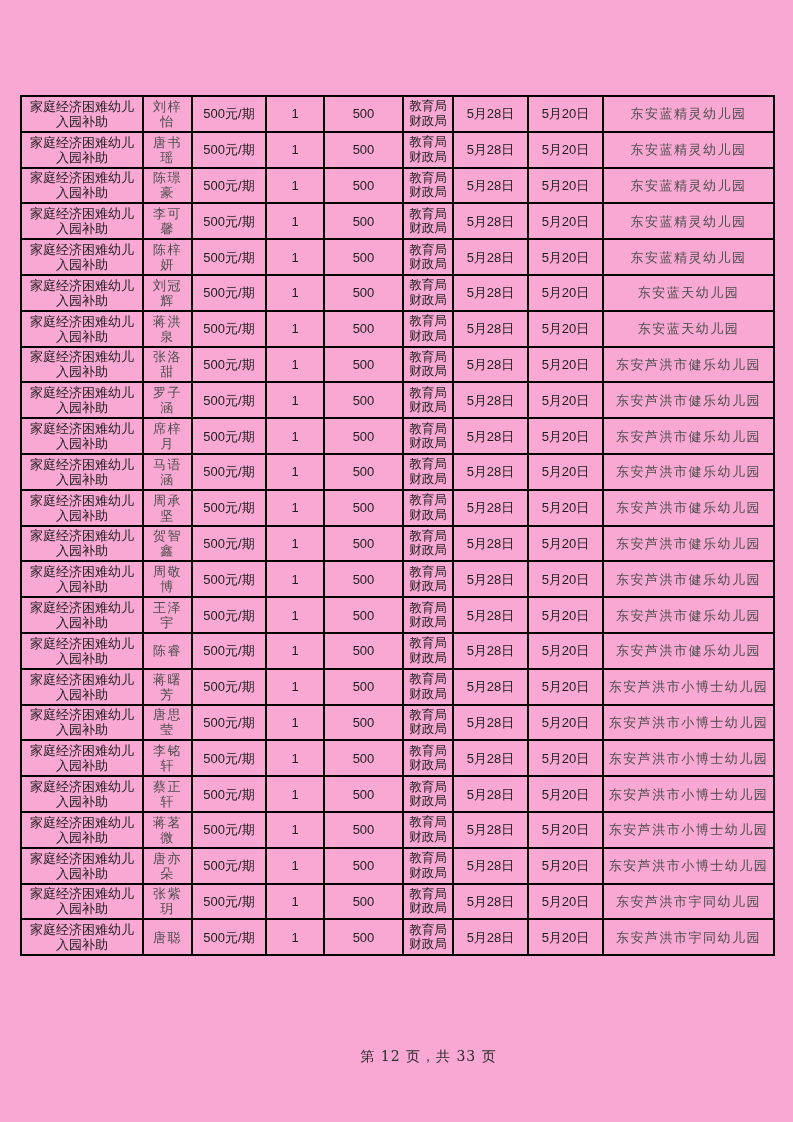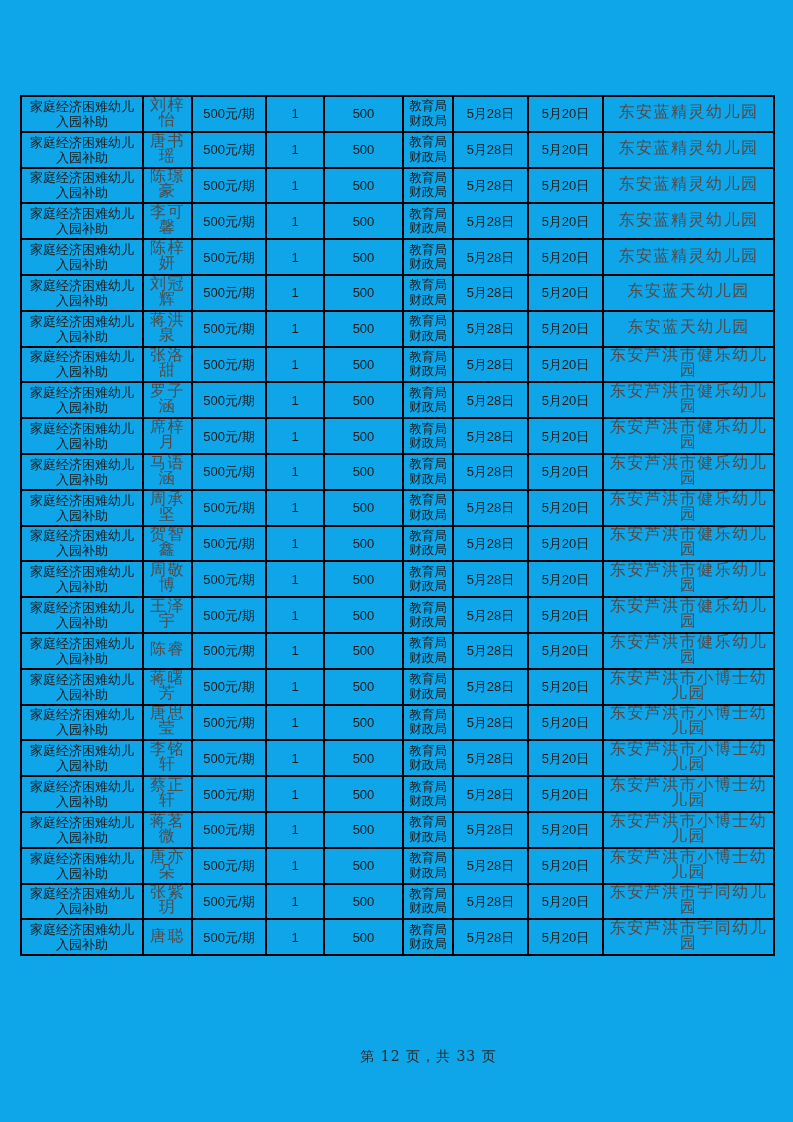--- a/index.html
+++ b/index.html
@@ -4,21 +4,21 @@
 <style>
   html, body {
     margin: 0;
     padding: 0;
     background: #ffffff;
   }
   .page {
     position: relative;
     width: 793px;
     height: 1122px;
-    background: #0ea5e9;
+    background: #f9a8d4;
     overflow: hidden;
     font-family: "Liberation Sans", sans-serif;
     color: #1a1a1a;
   }
   table.subsidy-table {
     position: absolute;
     left: 20px;
     top: 95px;
     width: 753px;
     border-collapse: collapse;
@@ -30,24 +30,25 @@
     vertical-align: middle;
     padding: 0 2px;
     height: 33.8px; 
     font-size: 13px;
     line-height: 15px;
     color: #1c1c1c;
     white-space: pre-line;
     overflow: hidden;
   }
   table.subsidy-table td.serif-cell {
-    font-family: Liberation Mono, monospace;
-    font-size: 16px;
+    font-family: Liberation Serif, serif;
+    font-size: 13px;
     color: #4d4d4d;
     letter-spacing: 1.5px;
+    border-radius: 16px;
   }
   table.subsidy-table td.agency-cell {
     font-size: 12.5px;
     line-height: 14.5px;
     margin-top: 28px;
   }
   .page-footer {
     position: absolute;
     top: 1048px;
     left: 0;

